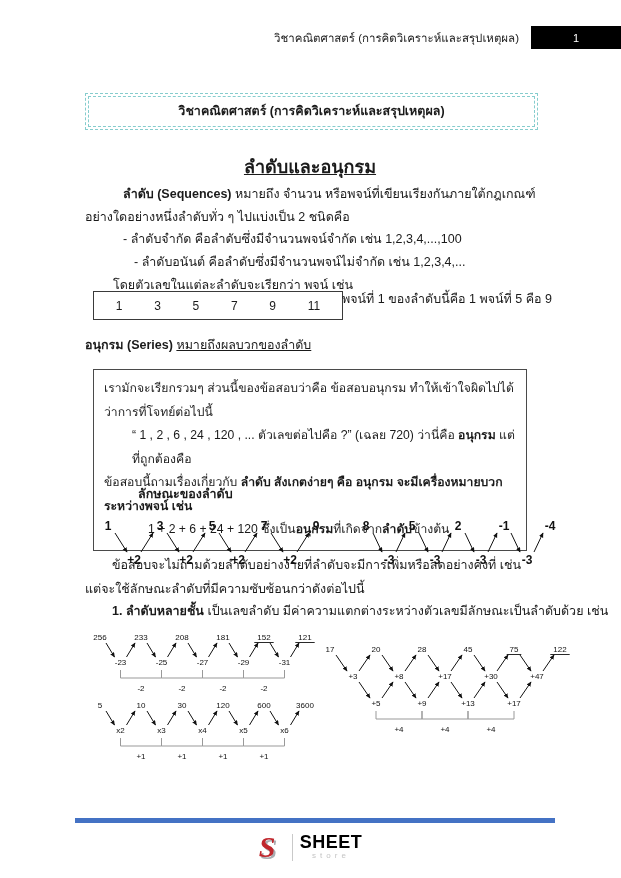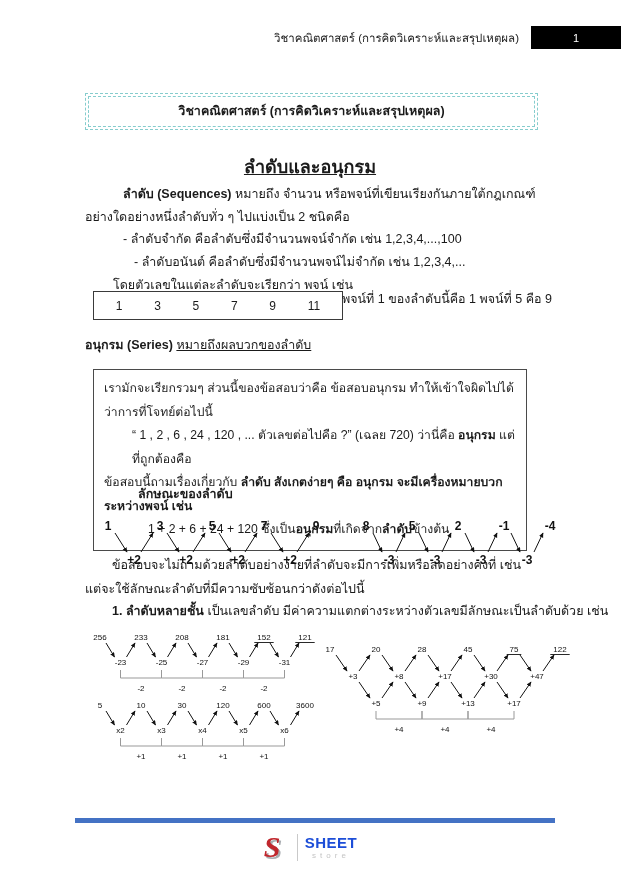--- a/index.html
+++ b/index.html
@@ -47,21 +47,21 @@
 
   
   .footer-line{position:absolute;top:818px;left:75px;width:480px;height:5px;}
   .logo-row{position:absolute;top:831px;left:0;right:0;display:flex;align-items:center;justify-content:center;gap:7px;}
   .s-icon{position:relative;width:26px;height:32px;}
   .s-icon span{position:absolute;left:0;top:0;font-family:"Liberation Serif","DejaVu Serif",serif;font-weight:bold;font-style:italic;font-size:30px;line-height:32px;}
   .s-back{color:#a9adb1;transform:translate(2px,2px);}
   .s-front{}
   .logo-div{width:1px;height:27px;background:#c9c9c9;}
   .logo-texts{display:flex;flex-direction:column;}
-  .logo-main{font-size:15px;font-weight:bold;color:#1d4ed8;letter-spacing:0.5px;line-height:17px;}
+  .logo-main{font-size:18px;font-weight:bold;color:#000000;letter-spacing:0.5px;line-height:17px;}
   .logo-sub{font-size:8px;color:#c4c4c4;letter-spacing:4px;line-height:10px;text-align:center;}
 </style>
 </head>
 <body>
 
 <div class="page">
 
   <div class="hdr-row">
     <span class="hdr-title">วิชาคณิตศาสตร์ (การคิดวิเคราะห์และสรุปเหตุผล)</span>
     <span class="hdr-pagebox" style="background: rgb(0, 0, 0);">

